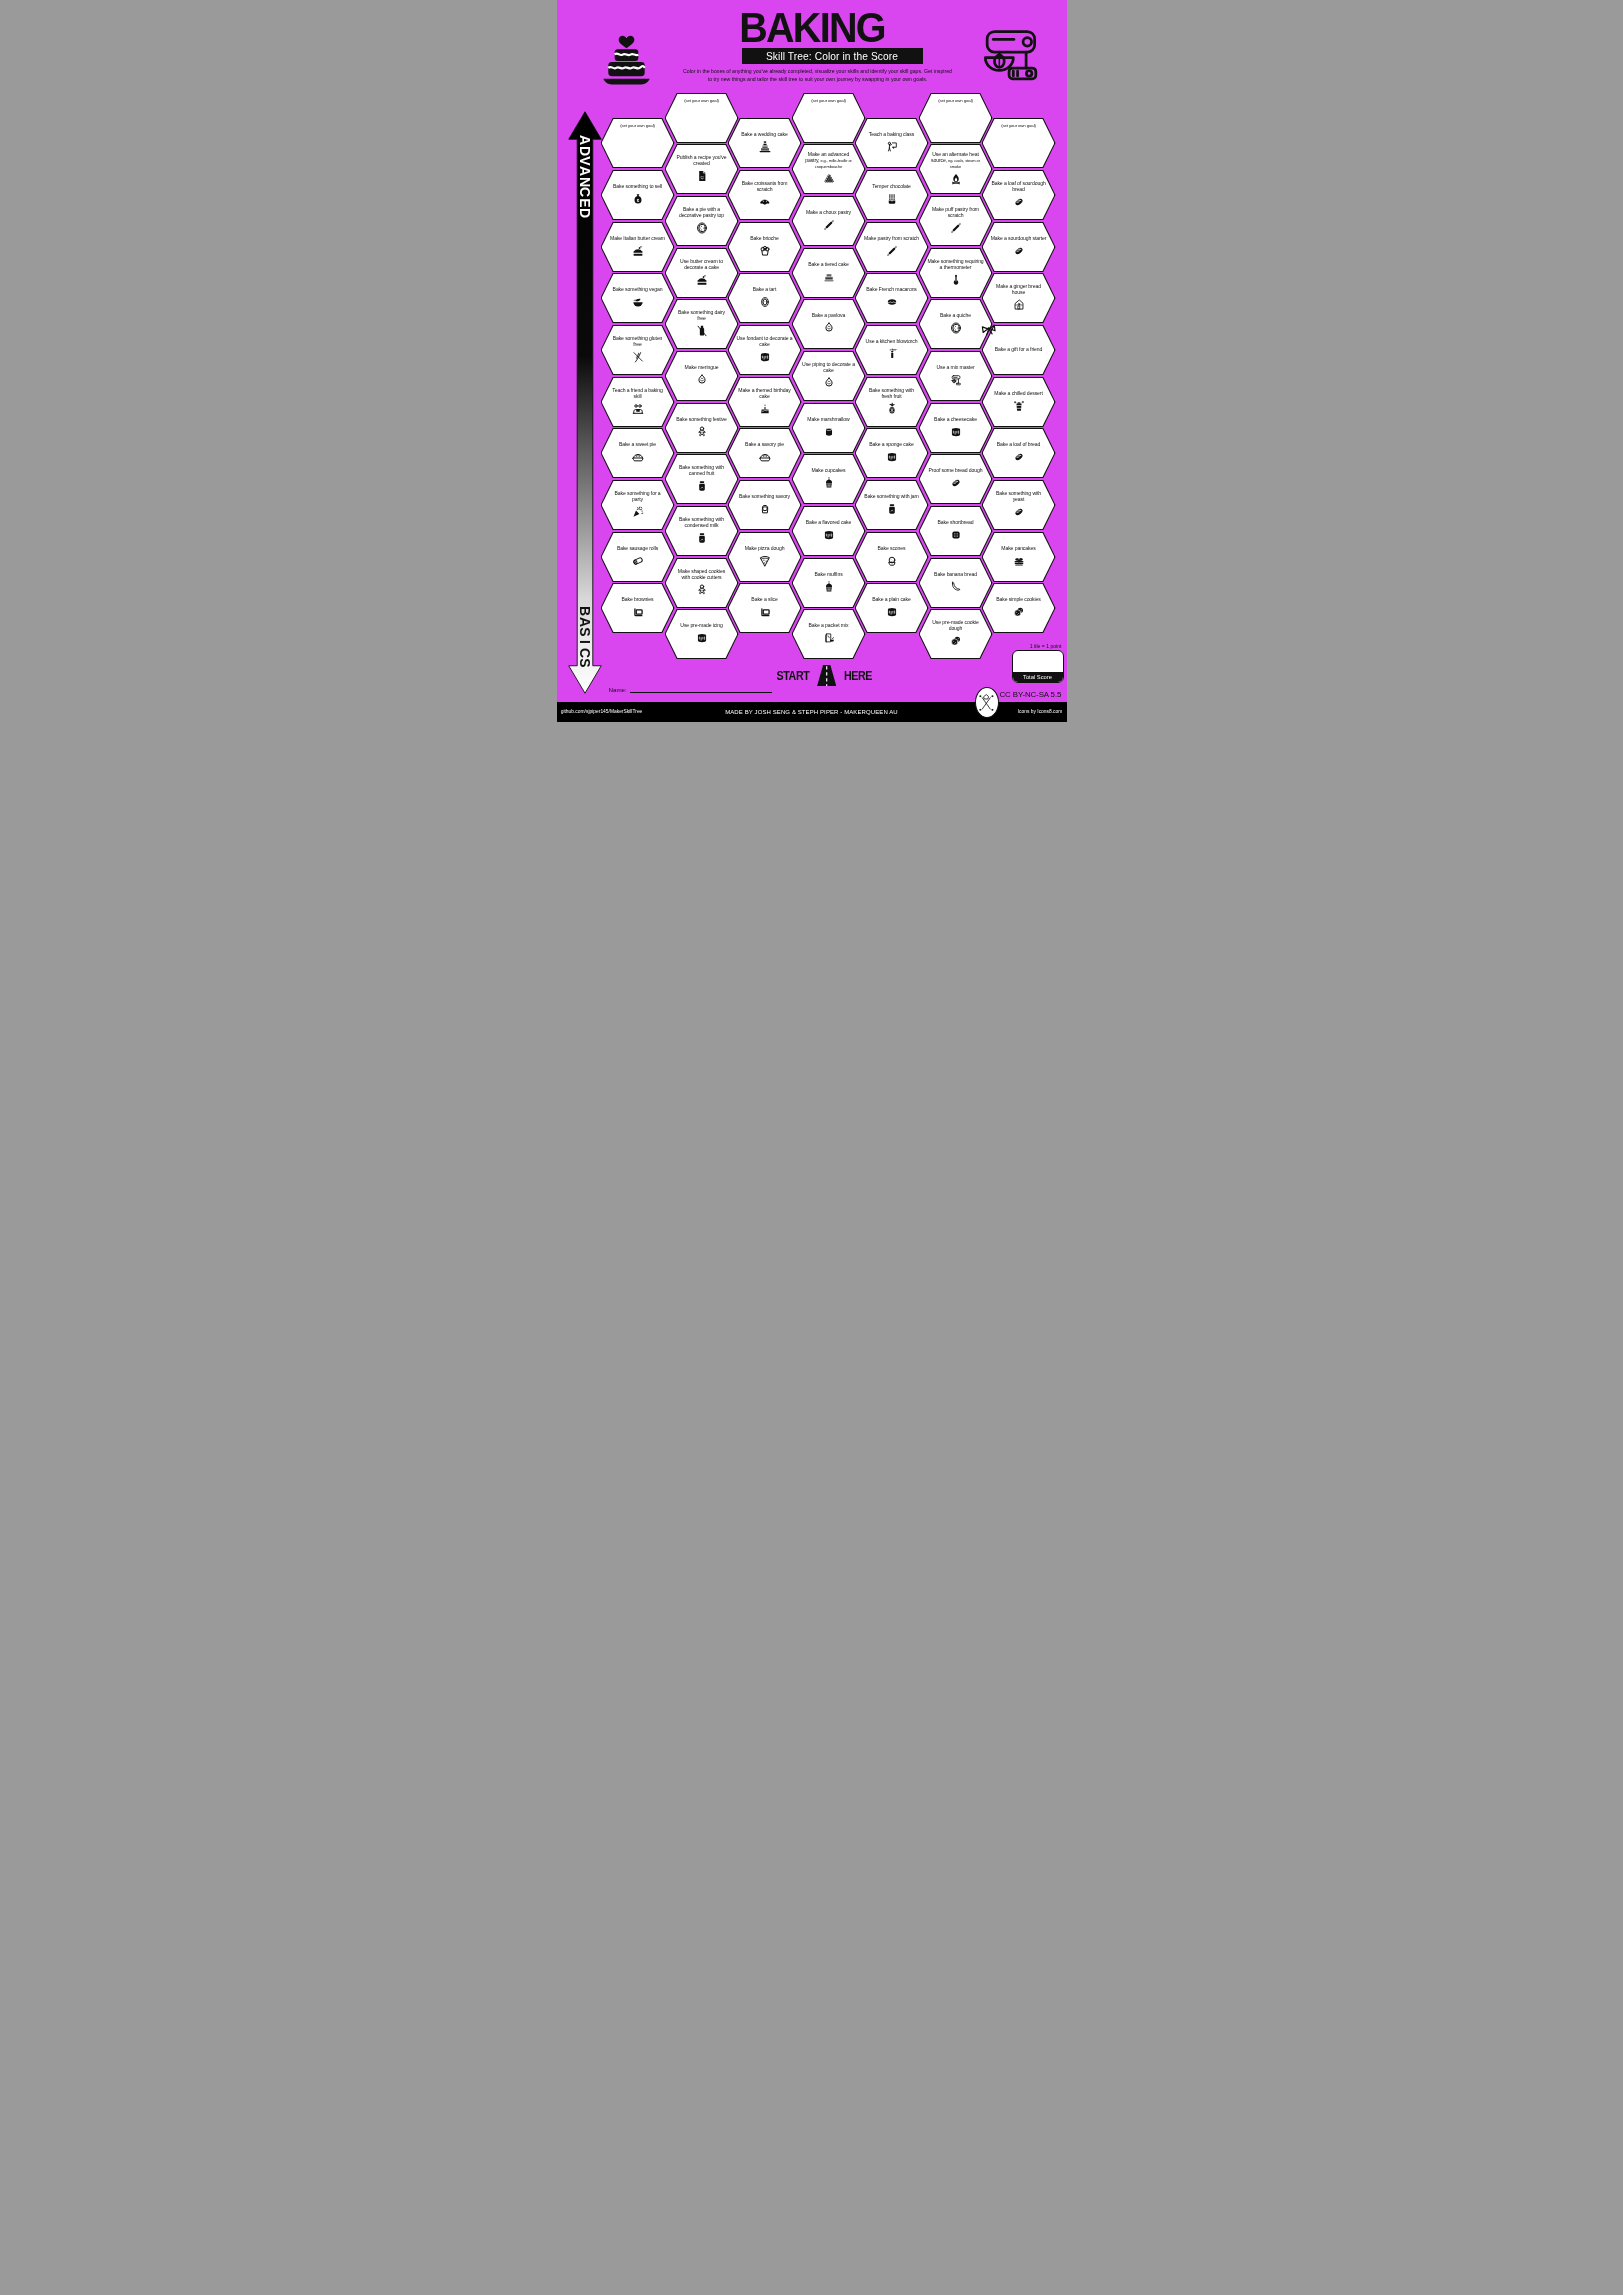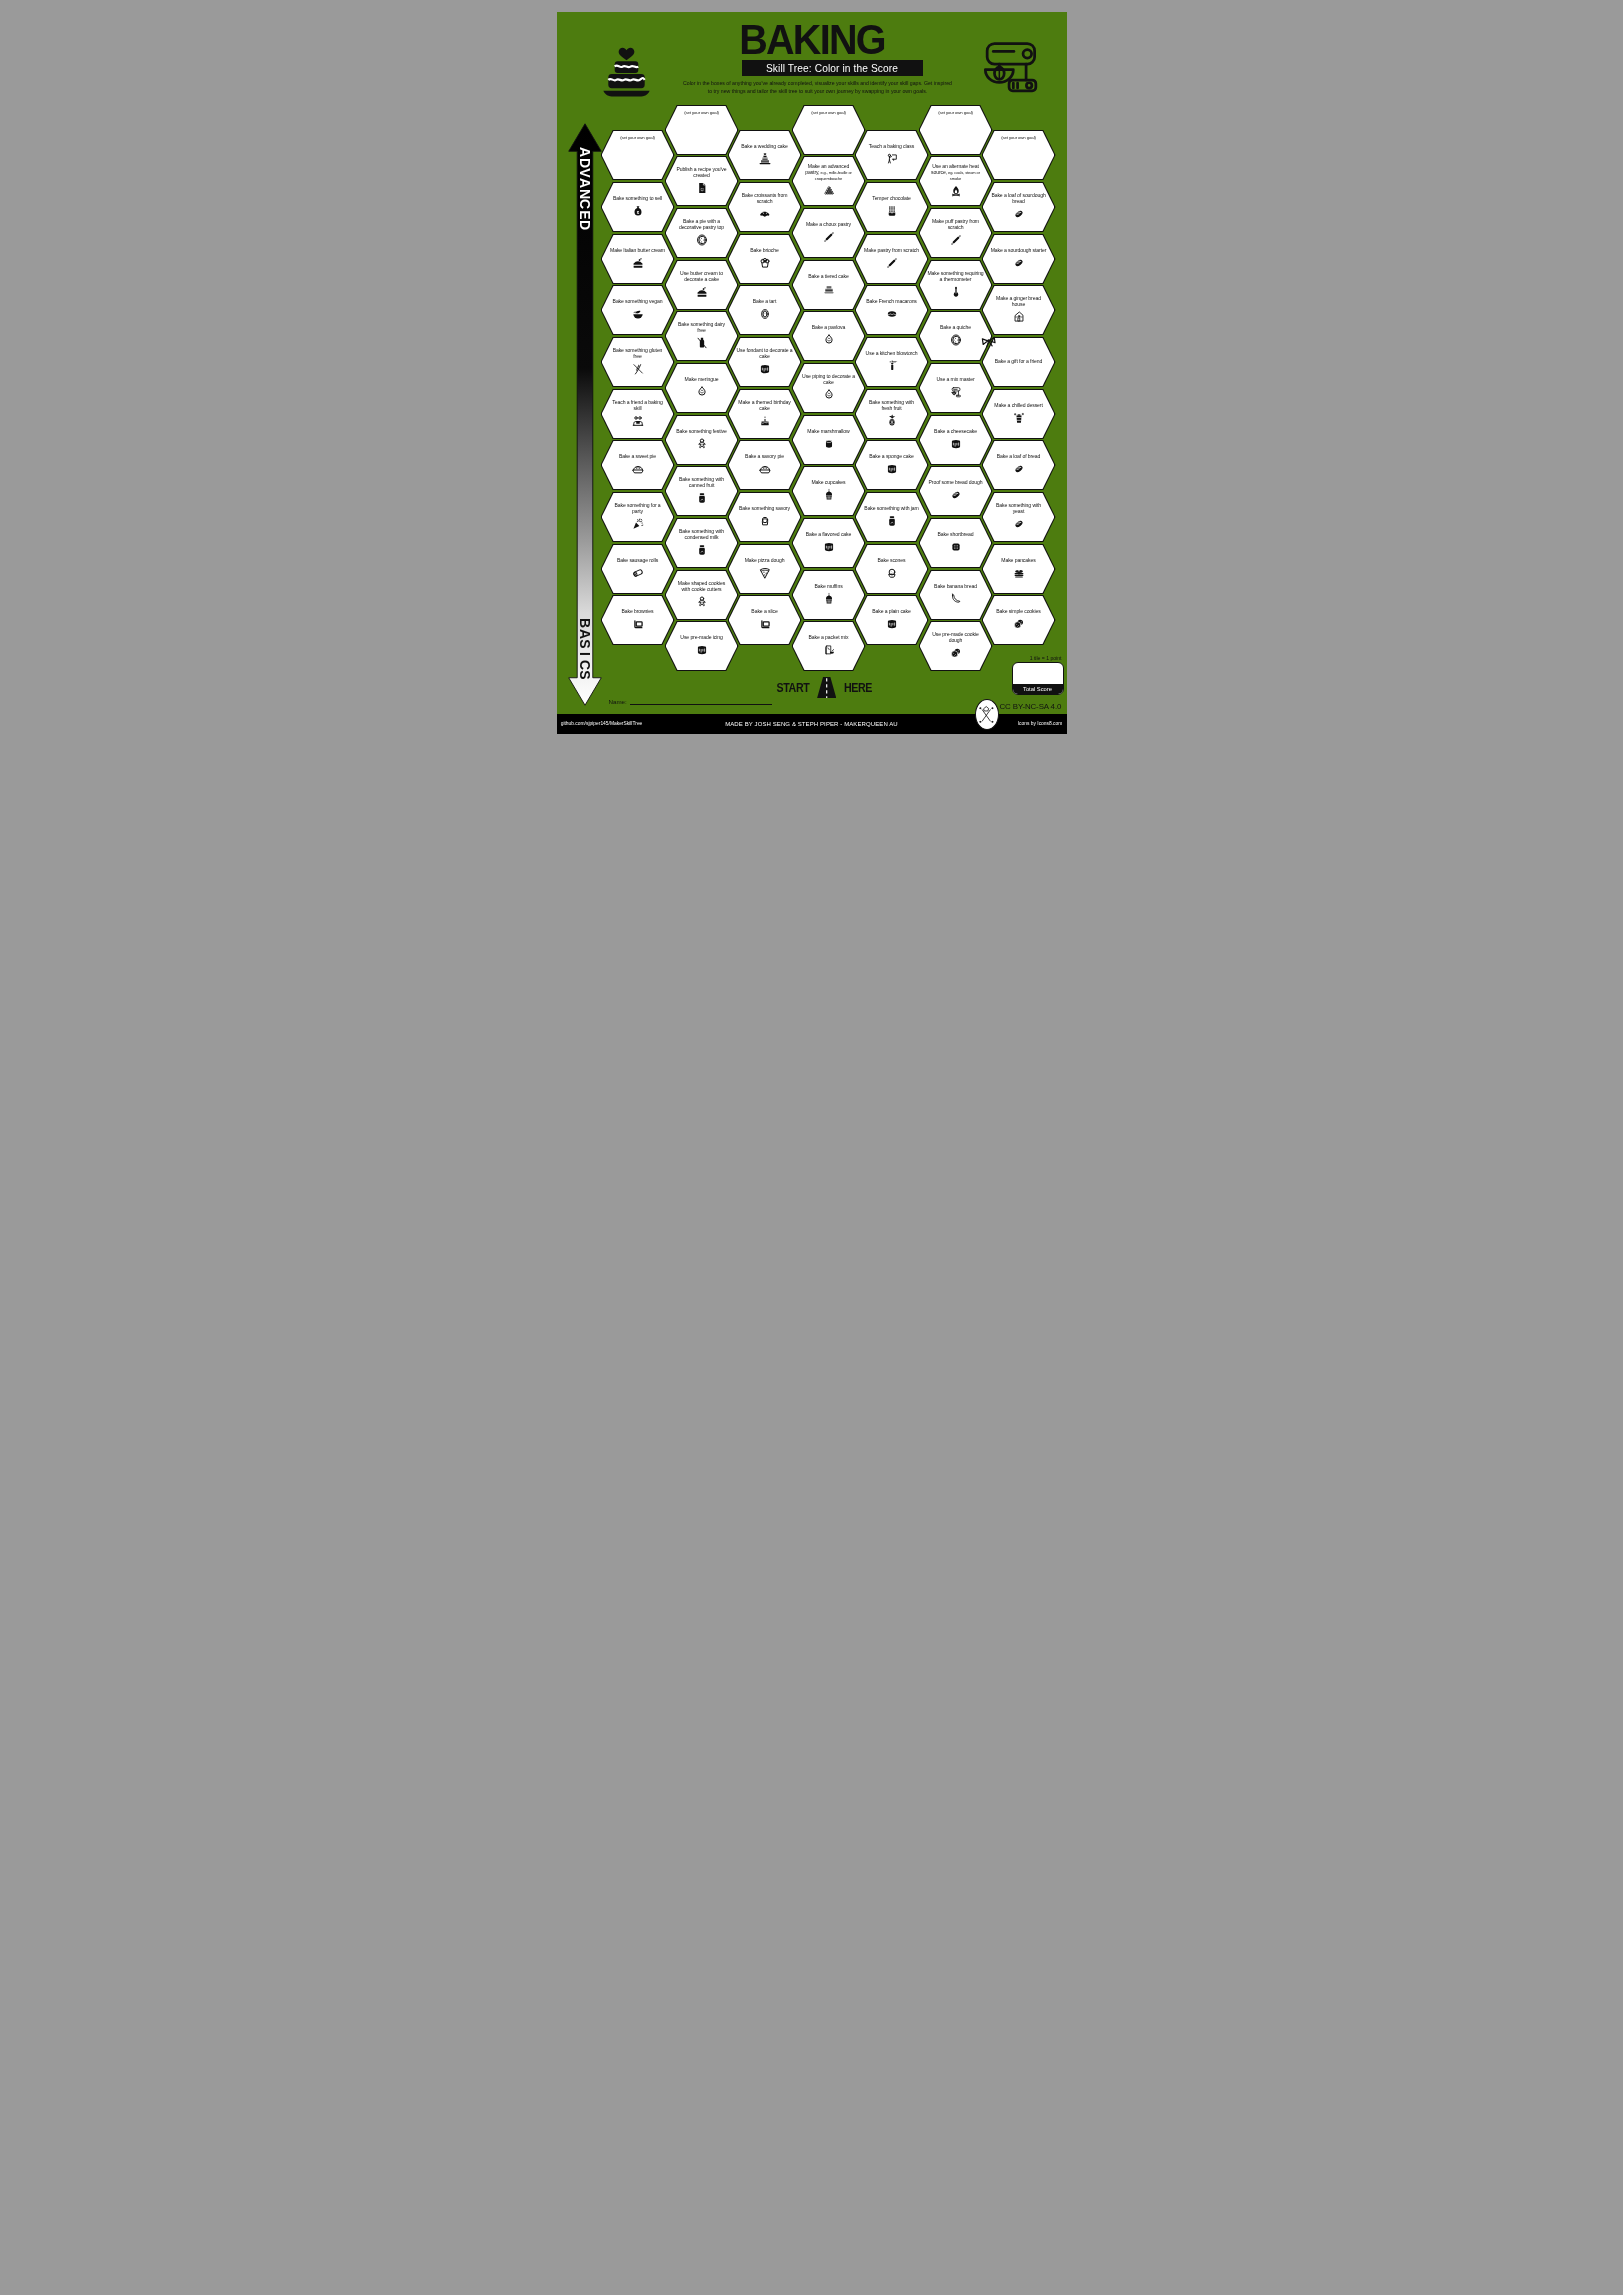--- a/index.html
+++ b/index.html
@@ -1,16 +1,16 @@
 <!DOCTYPE html>
 <html style="font-size:7.4px"><head>
 <meta charset="utf-8">
 <style>
   html,body{margin:0;padding:0;background:#9a9a9a;}
-  #poster{position:relative;width:510px;height:722px;margin:12px auto;background:#4d7c0f;
+  #poster{position:relative;width:510px;height:722px;margin:0 auto;background:#d946ef;
           font-family:"Liberation Sans",sans-serif;color:#111;overflow:hidden;}
   
   .title{position:absolute;left:0;right:0;top:5.6px;text-align:center;font-size:43px;line-height:1;
          font-weight:800;letter-spacing:-1.9px;transform:scaleX(.92);}
   .subtitle{position:absolute;left:185px;top:48px;width:181px;height:16px;background:#111;color:#fff;
             font-size:10.2px;display:flex;align-items:center;justify-content:center;letter-spacing:0.1px;}
   .desc{position:absolute;left:107px;top:68px;width:308px;text-align:center;font-size:5.2px;line-height:1.5;}
   .hdr-icon{position:absolute;}
   
   .axis-letter{height:10.4px;display:flex;align-items:center;justify-content:center;}
@@ -885,21 +885,21 @@
     <svg width="18.5" height="24" viewBox="0 0 46 58" stroke="#111" stroke-width="2" fill="none" stroke-linecap="round" stroke-linejoin="round">
       <path d="M13 44 33 16"></path>
         <path d="M33 44 13 16"></path>
       <path d="M17 13l6-5 6 5-2 6h-8Z"></path>
       <circle cx="38" cy="12" r="1.3" fill="#111"></circle>
         <circle cx="8" cy="12" r="1.3" fill="#111"></circle>
       <circle cx="38" cy="46" r="1.3" fill="#111"></circle>
         <circle cx="8" cy="46" r="1.3" fill="#111"></circle>
     </svg>
   </div>
-  <div class="license">CC BY-NC-SA 4.0</div>
+  <div class="license">CC BY-NC-SA 5.5</div>
 
   <div class="name-row">
     <span>Name:</span>
     <div class="name-line"></div>
   </div>
 
   <div class="footer">
     <span class="f-left">github.com/sjpiper145/MakerSkillTree</span>
     <span class="f-center">MADE BY JOSH SENG &amp; STEPH PIPER  -  MAKERQUEEN AU</span>
     <span class="f-right">Icons by Icons8.com</span>

